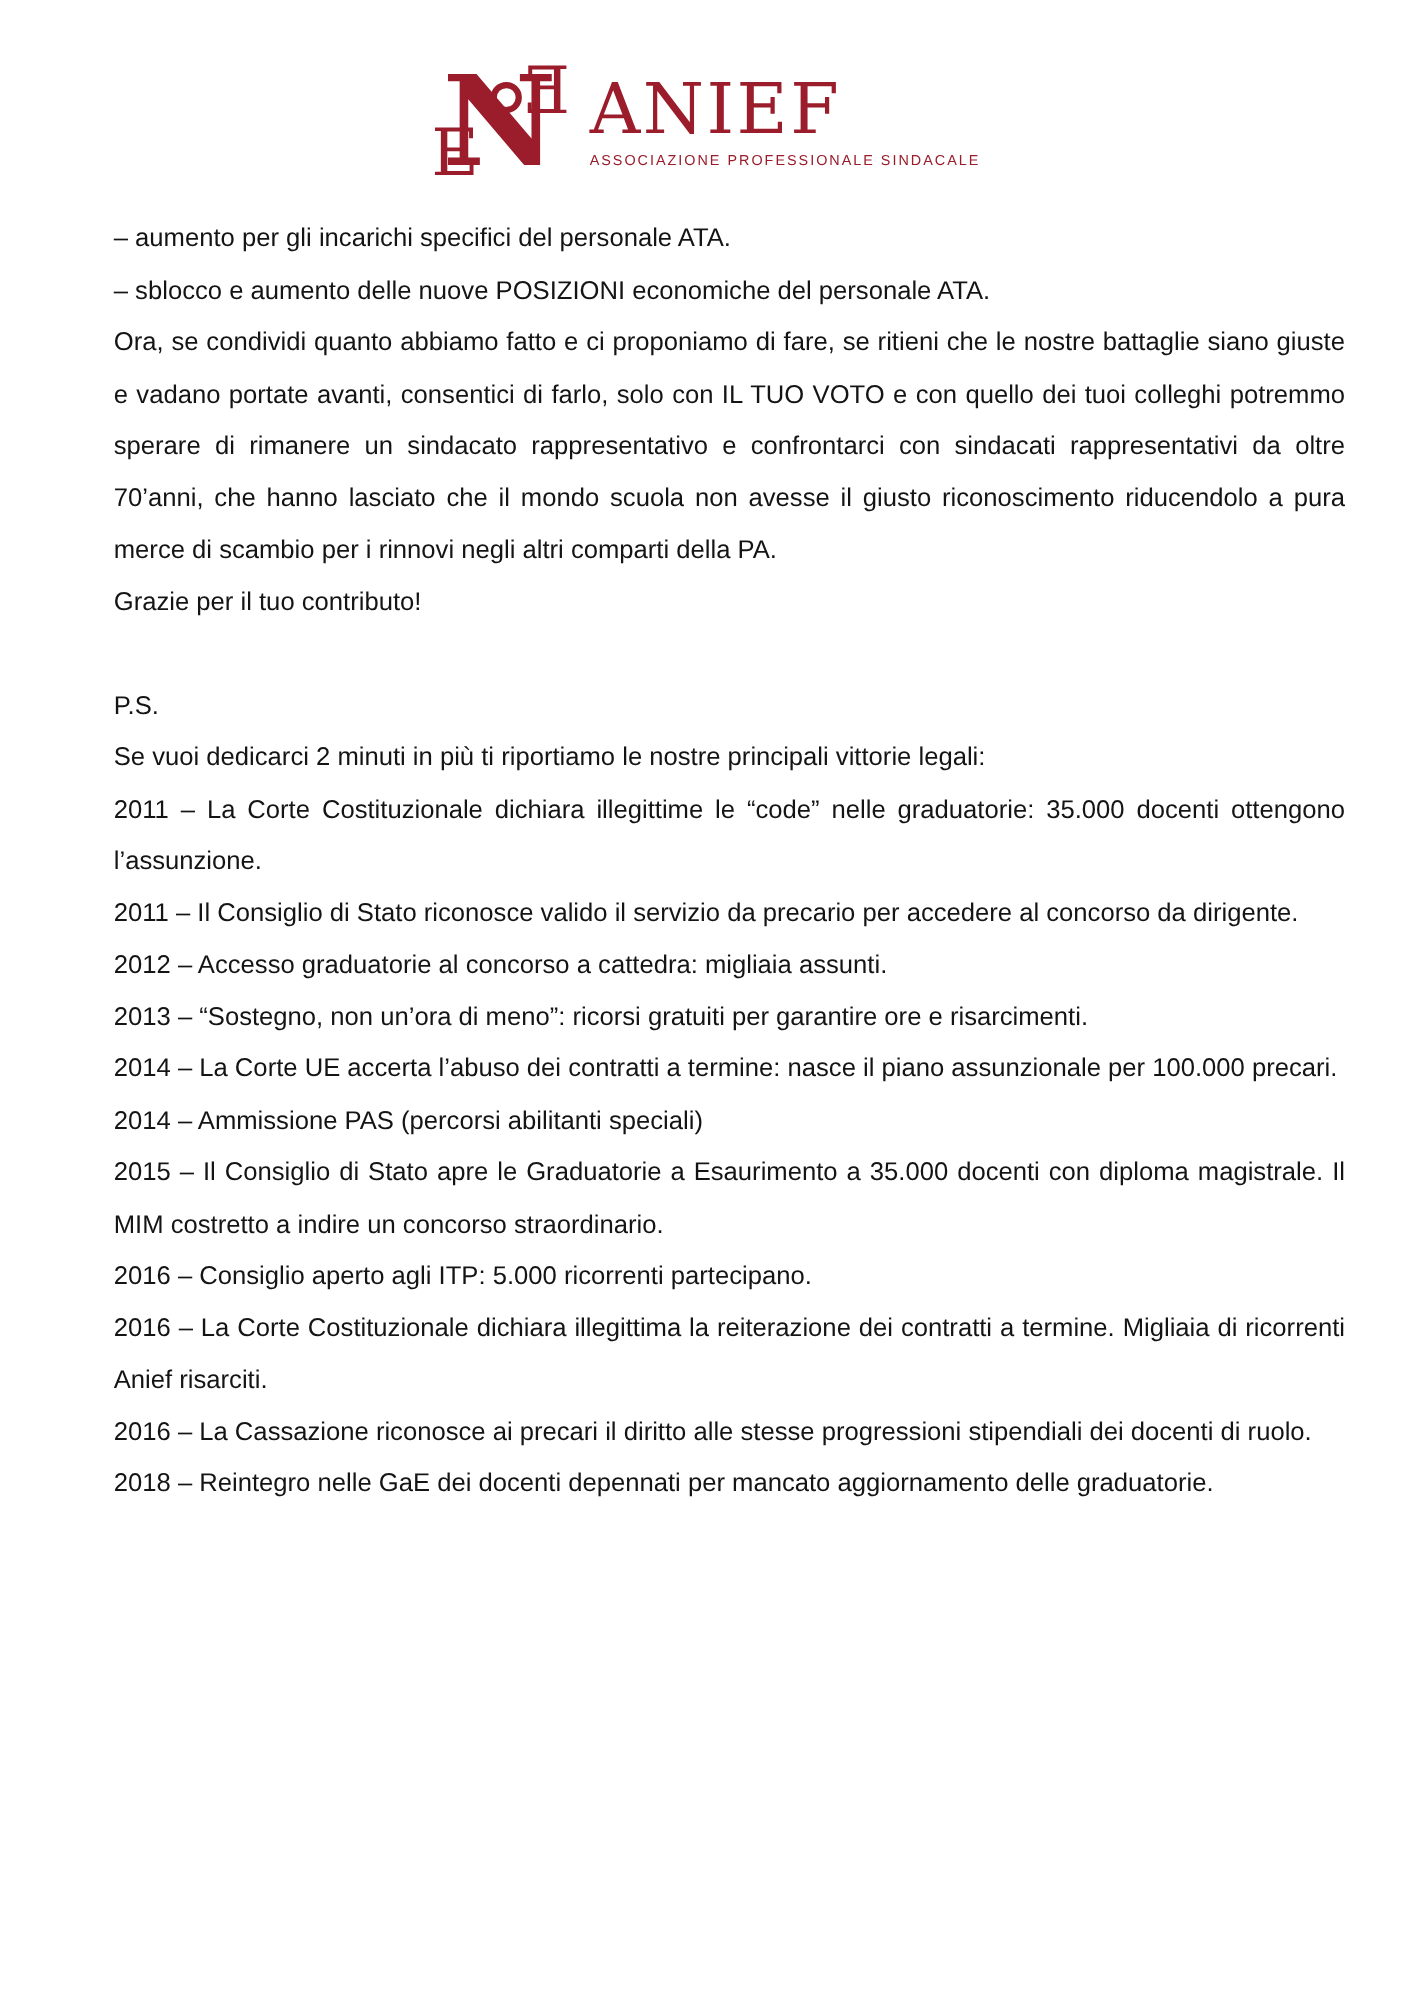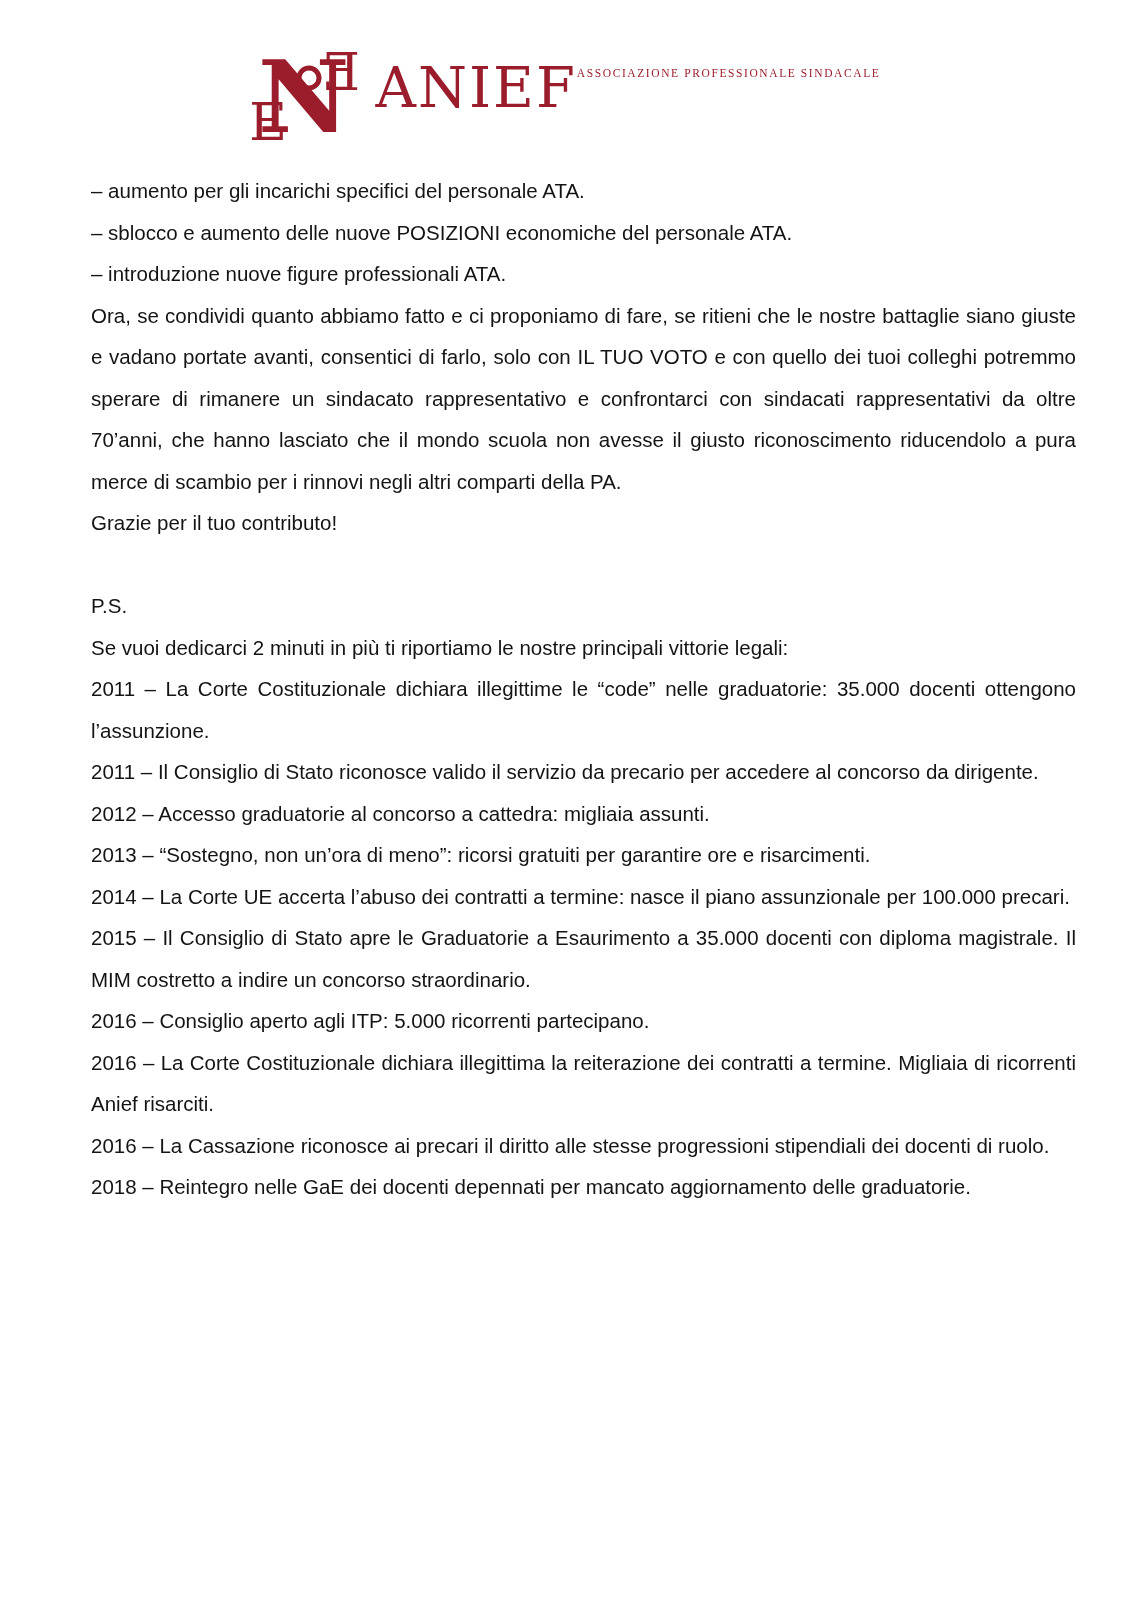--- a/index.html
+++ b/index.html
@@ -7,27 +7,27 @@
   .page {
     width: 1132px; height: 1600px; background: #ffffff;
     font-family: "Liberation Sans", sans-serif; color: var(--ink);
     position: relative; overflow: hidden;
   }
   .logo-wrap {
     display: flex; justify-content: center; align-items: flex-start;
     padding-top: 42px; gap: 16px;
   }
   .monogram { color: var(--brand); display: block; }
-  .wordmark-col { display: flex; flex-direction: row; margin-top: 18px; }
+  .wordmark-col { display: flex; flex-direction: column; margin-top: 18px; }
   .wordmark {
     font-family: "DejaVu Serif", serif; color: var(--brand);
     font-size: 56px; line-height: 1; letter-spacing: 2px; font-weight: 400;
   }
   .logo-subtitle {
-    font-family: Liberation Serif, serif; color: var(--brand);
+    font-family: Liberation Sans, sans-serif; color: var(--brand);
     font-size: 11.5px; letter-spacing: 1.6px; margin-top: 7px; white-space: nowrap;
   }
   .content {
     padding: 28px 56px 0 91px;
     text-align: justify;
     font-size: 20.5px; line-height: 41.5px;
   }
   .content p { margin: 0; }
   .content p.gap { margin-top: 41.5px; }
   .content b { font-weight: 400; }
@@ -49,30 +49,30 @@
     </svg>
     <div class="wordmark-col">
       <div class="wordmark">ANIEF</div>
       <div class="logo-subtitle">ASSOCIAZIONE PROFESSIONALE SINDACALE</div>
     </div>
   </div>
 
   <div class="content">
       <p><span>– aumento per gli incarichi specifici del personale ATA.</span></p>
       <p><span>– sblocco e aumento delle nuove POSIZIONI economiche del personale ATA.</span></p>
-      <p><span>– introduzione nuove figure professionali ATA.</span></p>
       <p><span>Ora, se condividi quanto abbiamo fatto e ci proponiamo di fare, se ritieni che le nostre battaglie siano giuste e vadano portate avanti, consentici di farlo, </span><b>solo con IL TUO VOTO</b><span> e con quello dei tuoi colleghi potremmo sperare di rimanere un sindacato rappresentativo e confrontarci con sindacati rappresentativi da oltre 70’anni, che hanno lasciato che il mondo scuola non avesse il giusto riconoscimento riducendolo a pura merce di scambio per i rinnovi negli altri comparti della PA.</span></p>
       <p><span>Grazie per il tuo contributo!</span></p>
       <p class="gap"><span>P.S.</span></p>
       <p><span>Se vuoi dedicarci 2 minuti in più ti riportiamo le nostre principali vittorie legali:</span></p>
       <p><span>2011 – La Corte Costituzionale dichiara </span><b>illegittime le “code”</b><span> nelle graduatorie: 35.000 docenti ottengono l’assunzione.</span></p>
       <p><span>2011 – Il Consiglio di Stato riconosce valido il </span><b>servizio da precario</b><span> per accedere al </span><b>concorso da dirigente</b><span>.</span></p>
       <p><span>2012 </span><b>– Accesso graduatorie</b><span> al concorso a cattedra: migliaia assunti.</span></p>
       <p><span>2013 </span><b>– “Sostegno, non un’ora di meno”</b><span>: ricorsi gratuiti per garantire ore e risarcimenti.</span></p>
       <p><span>2014 – La Corte UE accerta l’</span><b>abuso dei contratti a termine</b><span>: nasce il piano assunzionale per 100.000 precari.</span></p>
+      <p><span>2014 – Ammissione </span><b>PAS</b><span> (percorsi abilitanti speciali)</span></p>
       <p><span>2015 – Il Consiglio di Stato apre le Graduatorie a Esaurimento a 35.000 docenti con </span><b>diploma magistrale</b><span>. Il MIM costretto a indire un concorso straordinario.</span></p>
       <p><span>2016 </span><b>– Consiglio</b><span> aperto agli </span><b>ITP</b><span>: 5.000 ricorrenti partecipano.</span></p>
       <p><span>2016 – La Corte Costituzionale dichiara </span><b>illegittima la reiterazione dei contratti a termine</b><span>. Migliaia di ricorrenti Anief risarciti.</span></p>
       <p><span>2016 – La Cassazione riconosce ai precari il </span><b>diritto</b><span> alle stesse </span><b>progressioni stipendiali</b><span> dei docenti di ruolo.</span></p>
       <p><span>2018 </span><b>– Reintegro nelle GaE</b><span> dei </span><b>docenti depennati</b><span> per mancato aggiornamento delle graduatorie.</span></p>
     </div>
 
 </div>
 
 </body></html>

